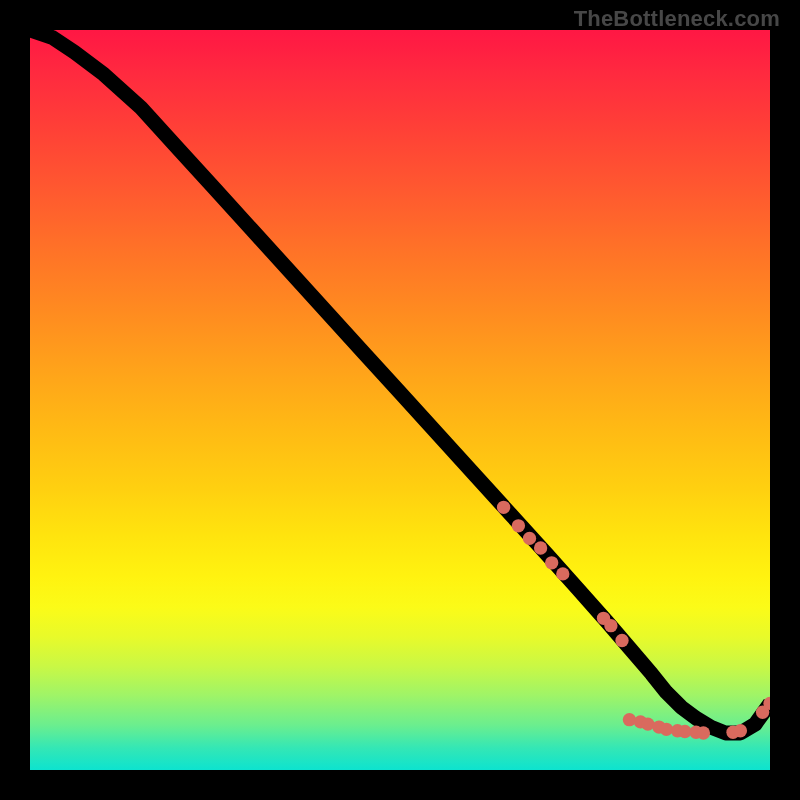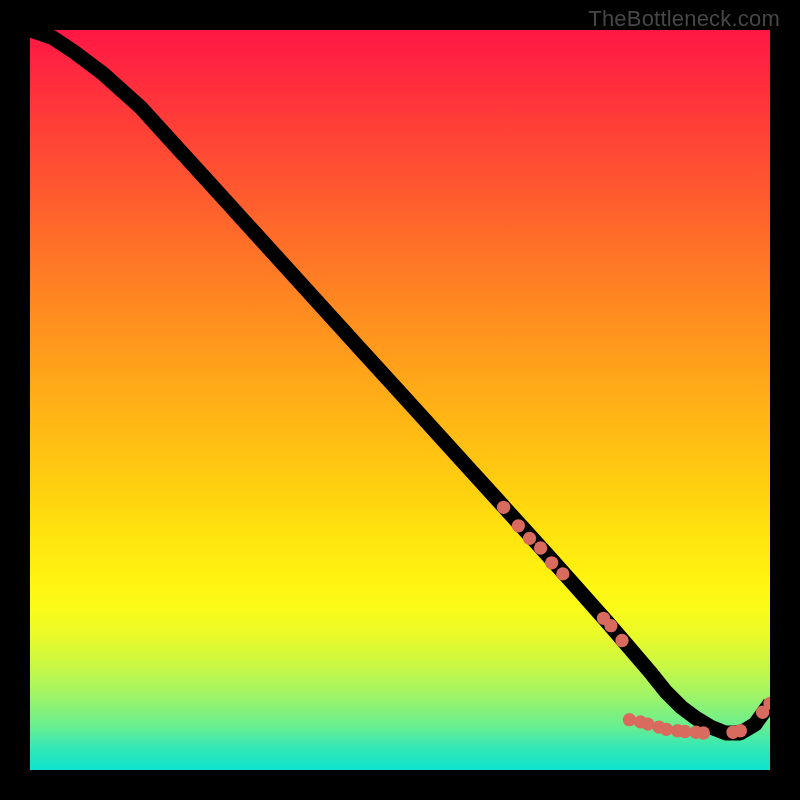--- a/index.html
+++ b/index.html
@@ -10,21 +10,21 @@
     position: relative;
     overflow: hidden;
     font-family: Arial, Helvetica, sans-serif;
   }
   .watermark {
     position: absolute;
     top: 6px;
     right: 20px;
     color: #474747;
     font-size: 22px;
-    font-weight: 400;
+    font-weight: 700;
     z-index: 10;
     letter-spacing: 0.2px;
   }
   .plot {
     position: absolute;
     left: 30px;
     top: 30px;
     width: 740px;
     height: 740px;
   }

